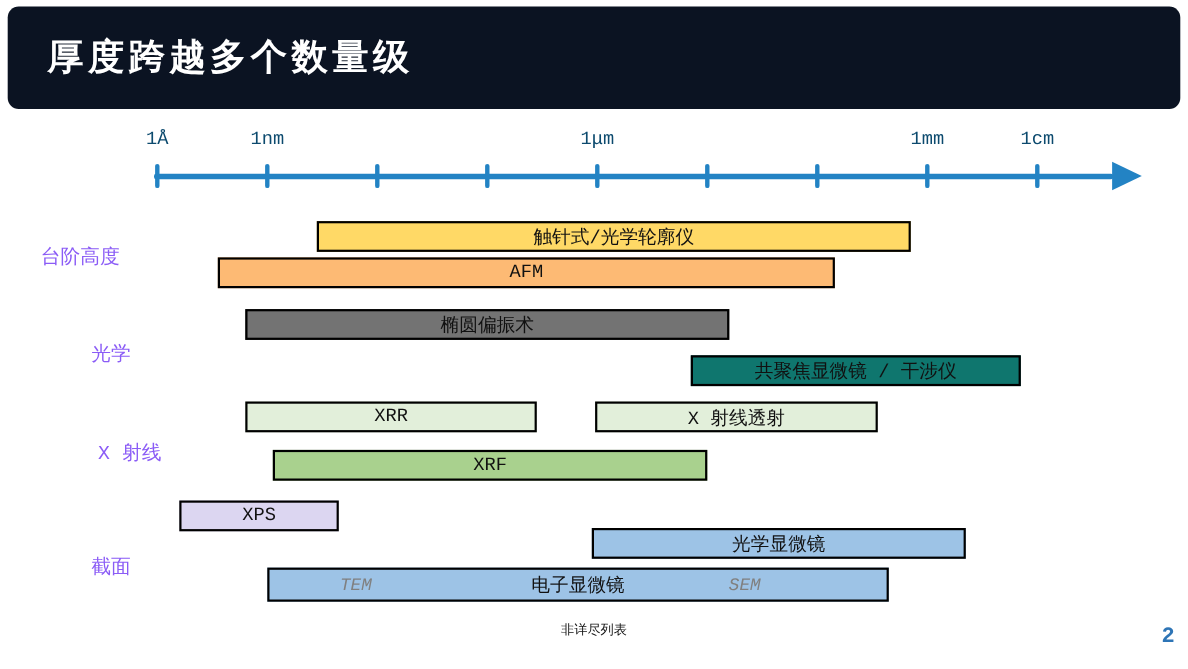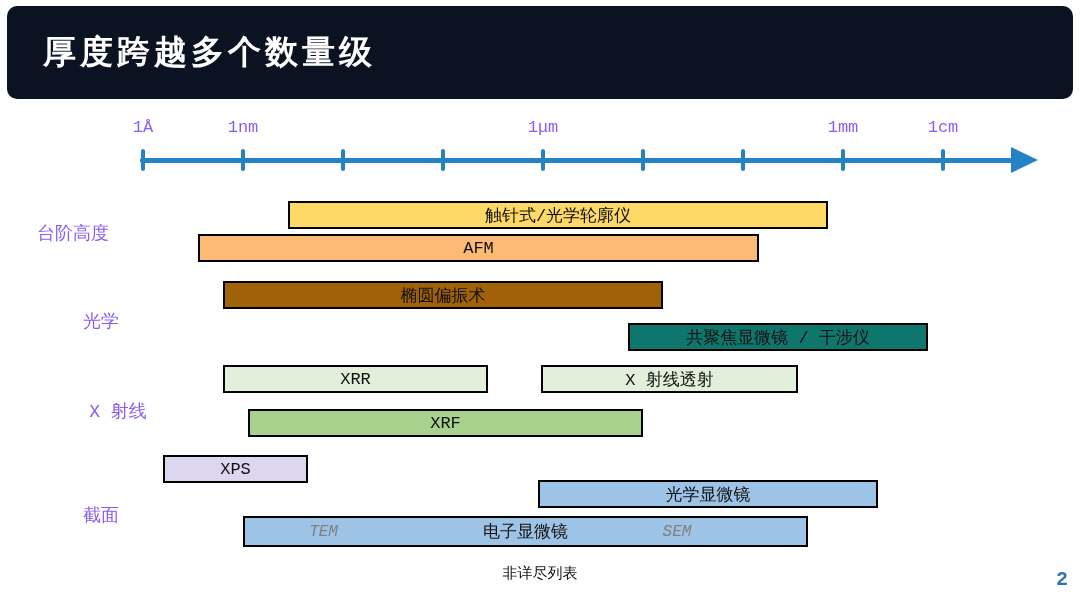--- a/index.html
+++ b/index.html
@@ -35,21 +35,21 @@
     border-top: 13px solid transparent;
     border-bottom: 13px solid transparent;
     border-left: 27px solid #2383C4;
   }
   .axis-tick { position: absolute; width: 4px; height: 22px; border-radius: 2px; }
   .axis-label {
     position: absolute;
     top: 118px;
     transform: translateX(-50%);
     font-size: 17px;
-    color: #8b5cf6;
+    color: #0c4a6e;
   }
   .cat-label {
     position: absolute;
     transform: translate(-50%, -50%);
     font-size: 18px;
     color: #8b5cf6;
     white-space: nowrap;
   }
   .bar {
     position: absolute;
@@ -69,21 +69,21 @@
     top: 50%;
     transform: translate(-50%, -50%);
     font-style: italic;
     font-size: 16px;
     color: #808080;
   }
   .footer-note {
     position: absolute;
     left: 540px; top: 564px;
     transform: translateX(-50%);
-    font-size: 15px;
+    font-size: 12px;
     color: #111111;
   }
   .page-number {
     position: absolute;
     right: 12px; top: 568px;
     font-size: 20px;
     font-weight: 700;
     color: #2E75B6;
   }
 </style>
@@ -115,21 +115,21 @@
       <div class="cat-label" style="left: 73px; top: 233px;">台阶高度</div>
       <div class="cat-label" style="left: 101px; top: 321px;">光学</div>
       <div class="cat-label" style="left: 79px; top: 411px; margin-left: 39px;">X 射线</div>
       <div class="cat-label" style="left: 101px; top: 515px;">截面</div>
       <div class="bar" style="left: 288px; top: 201px; width: 540px; background: rgb(255, 217, 102);">
         <span class="bar-label">触针式/光学轮廓仪</span>
       </div>
       <div class="bar" style="left: 198px; top: 234px; width: 561px; background: #fdba74;">
         <span class="bar-label">AFM</span>
       </div>
-      <div class="bar" style="left: 223px; top: 281px; width: 440px; background: #a16207;">
+      <div class="bar" style="left: 223px; top: 281px; width: 440px; background: #737373;">
         <span class="bar-label">椭圆偏振术</span>
       </div>
       <div class="bar" style="left: 628px; top: 323px; width: 300px; background: #0f766e;">
         <span class="bar-label">共聚焦显微镜 / 干涉仪</span>
       </div>
       <div class="bar" style="left: 223px; top: 365px; width: 265px; background: rgb(226, 239, 218);">
         <span class="bar-label">XRR</span>
       </div>
       <div class="bar" style="left: 541px; top: 365px; width: 257px; background: rgb(226, 239, 218);">
         <span class="bar-label">X 射线透射</span>

